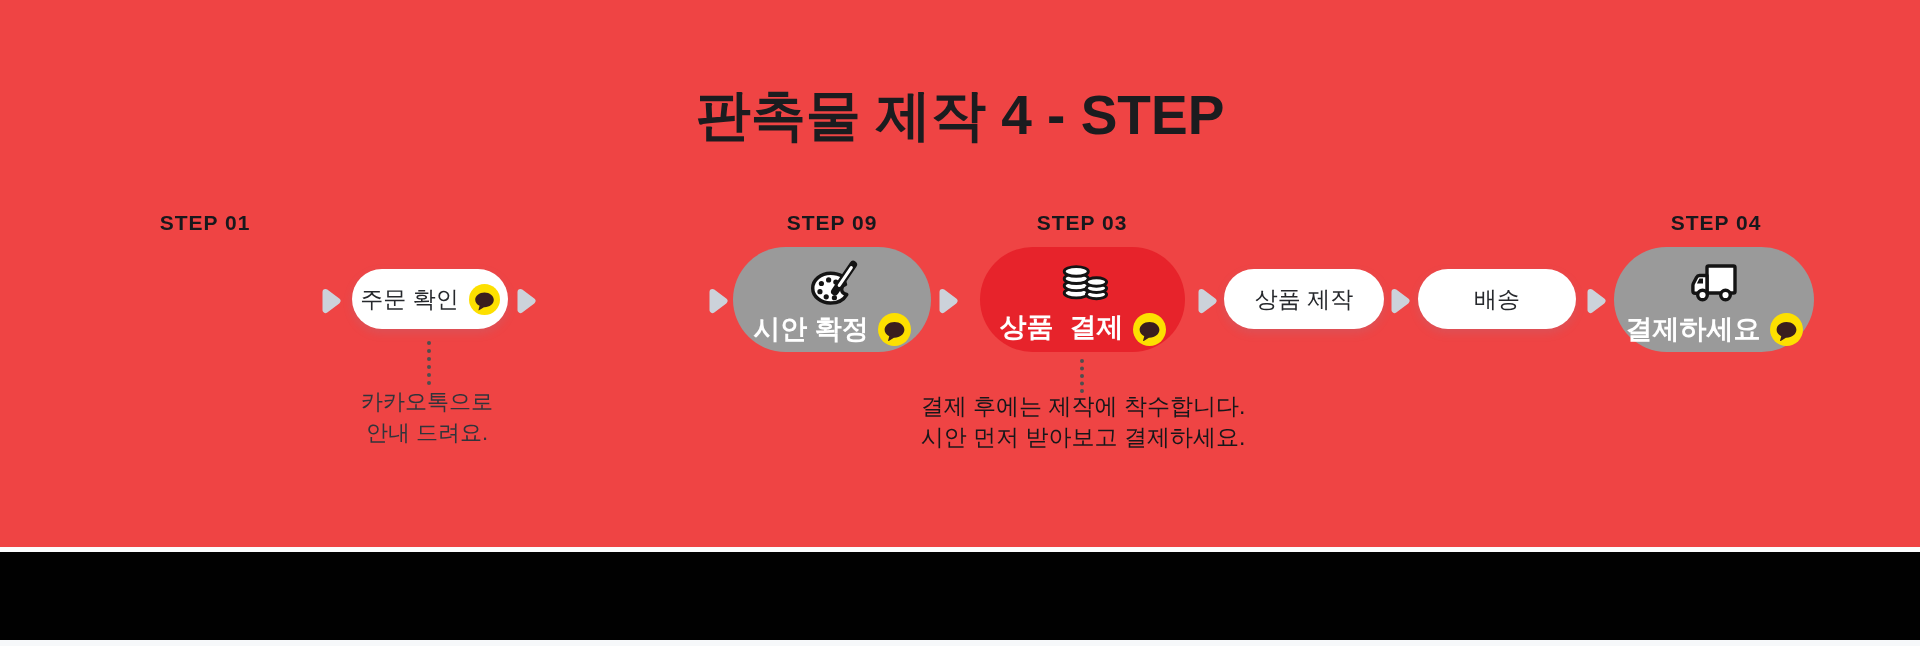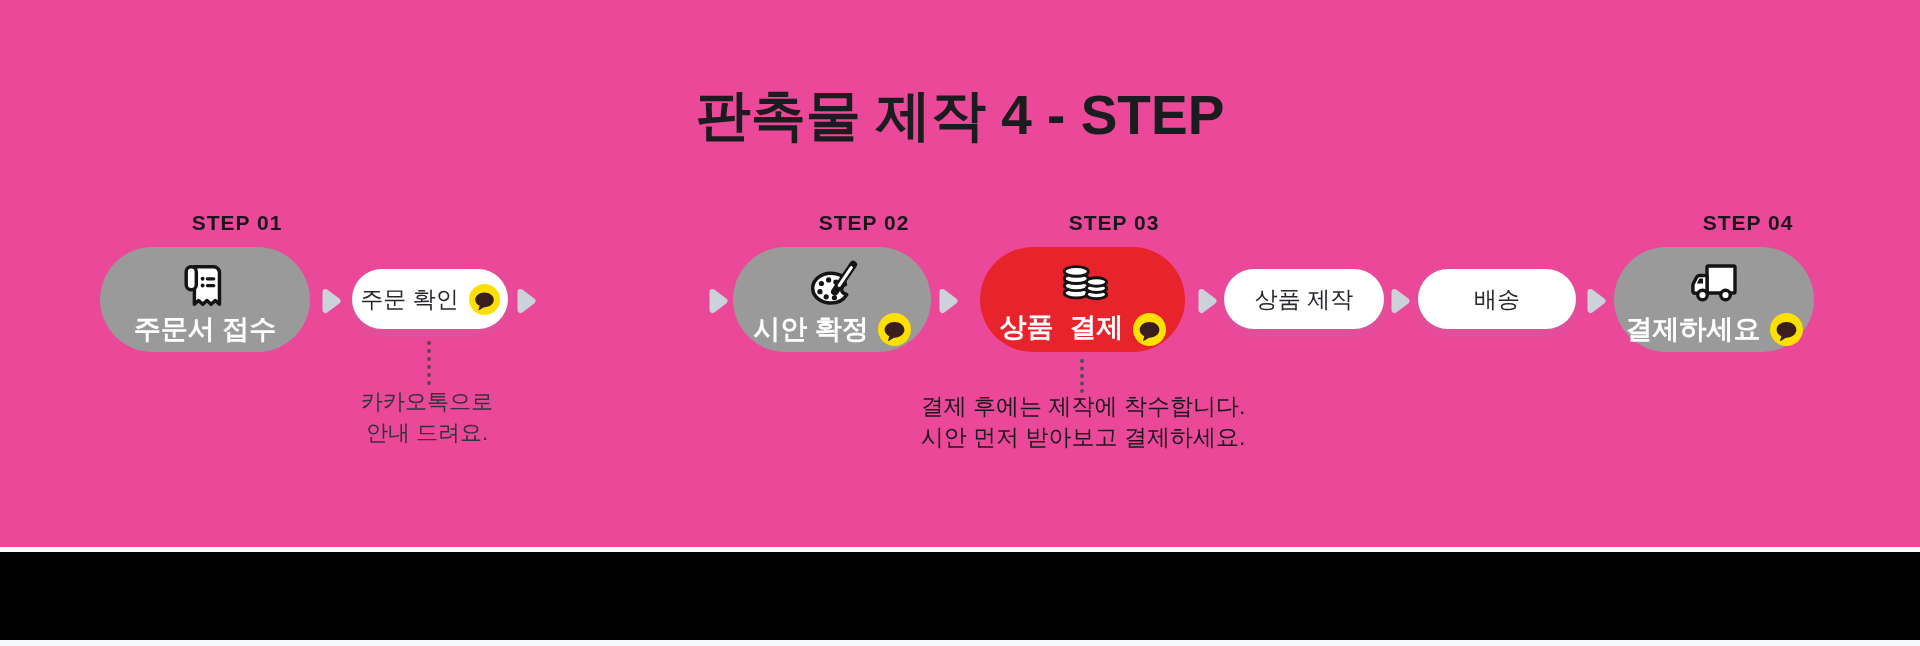--- a/index.html
+++ b/index.html
@@ -1,25 +1,25 @@
 <!DOCTYPE html>
 <html><head>
 <meta charset="utf-8">
 <style>
   * { margin:0; padding:0; box-sizing:border-box; }
   html,body { background:#ffffff; }
   body { font-family:"Liberation Sans","DejaVu Sans",sans-serif; }
-  .canvas { position:relative; width:1920px; height:646px; background:#ec4899; overflow:hidden; }
+  .canvas { position:relative; width:1920px; height:646px; background:#ef4444; overflow:hidden; }
 
   .title { position:absolute; top:88px; left:50%; transform:translateX(-50%);
            font-size:55px; font-weight:900; color:#1b1c1f; letter-spacing:0;
            white-space:nowrap; line-height:1; }
 
   .badge { position:absolute; top:211px; transform:translateX(-50%);
-           font-size:21px; font-weight:800; letter-spacing:1px; color:#17181c; white-space:nowrap;margin-left:32px; }
+           font-size:21px; font-weight:800; letter-spacing:1px; color:#17181c; white-space:nowrap; }
 
   .pill-major { position:absolute; top:247px; height:105px; border-radius:53px;
                 display:flex; flex-direction:column; align-items:center; justify-content:center;
                 gap:3px; padding-top:2px; }
   .pill-major.gray { background:#9a9a9a; }
   .pill-major.red  { background:#e7232b;font-family:Liberation Mono, monospace; }
   .pill-major .label-row { display:flex; align-items:center; gap:9px;
                 font-size:27px; font-weight:800; color:#ffffff; white-space:nowrap; line-height:1; }
   .pill-major .big-icon { display:block; height:54px; }
 
@@ -47,39 +47,24 @@
   svg { display:block; }
 </style>
 </head>
 <body>
 
 <div class="canvas">
 
   <h1 class="title">판촉물 제작 4 - STEP</h1>
 
   <div class="badge" style="left:205px">STEP 01</div>
-  <div class="badge" style="left:832px">STEP 02</div>
+  <div class="badge" style="left:832px">STEP 09</div>
   <div class="badge" style="left:1082px">STEP 03</div>
   <div class="badge" style="left:1716px">STEP 04</div>
 
-  <div class="pill-major gray" style="left:100px;width:210px">
-    <span class="big-icon">
-      <svg width="54" height="54" viewBox="0 0 56 56" fill="none">
-        <path d="M17 8 H37 C40.3 8 43 10.7 43 14 V47 L38.7 43 L34.3 47 L30 43 L25.7 47 L21.3 43 L17 47 Z" fill="#ffffff" stroke="#141414" stroke-width="3.6" stroke-linejoin="round"></path>
-        <rect x="8.5" y="8" width="10.5" height="24" rx="5.2" fill="#ffffff" stroke="#141414" stroke-width="3.6"></rect>
-        <circle cx="25.5" cy="20.5" r="2" fill="#141414"></circle>
-        <line x1="30.5" y1="20.5" x2="37" y2="20.5" stroke="#141414" stroke-width="3.4" stroke-linecap="round"></line>
-        <circle cx="25.5" cy="27.5" r="2" fill="#141414"></circle>
-        <line x1="30.5" y1="27.5" x2="37" y2="27.5" stroke="#141414" stroke-width="3.4" stroke-linecap="round"></line>
-      </svg>
-    </span>
-    <span class="label-row">
-      <span>주문서 접수</span>
-    </span>
-  </div>
 
   <span class="arrow" style="left:320px">
     <svg width="22" height="28" viewBox="0 0 22 28">
         <path d="M5.5 5 L17.5 14 L5.5 23 Z" fill="#ccd2da" stroke="#ccd2da" stroke-width="6" stroke-linejoin="round"></path>
       </svg>
   </span>
 
   <div class="pill-minor" style="left:352px;width:156px">
     <span>주문 확인</span>
     <span class="kakao">

